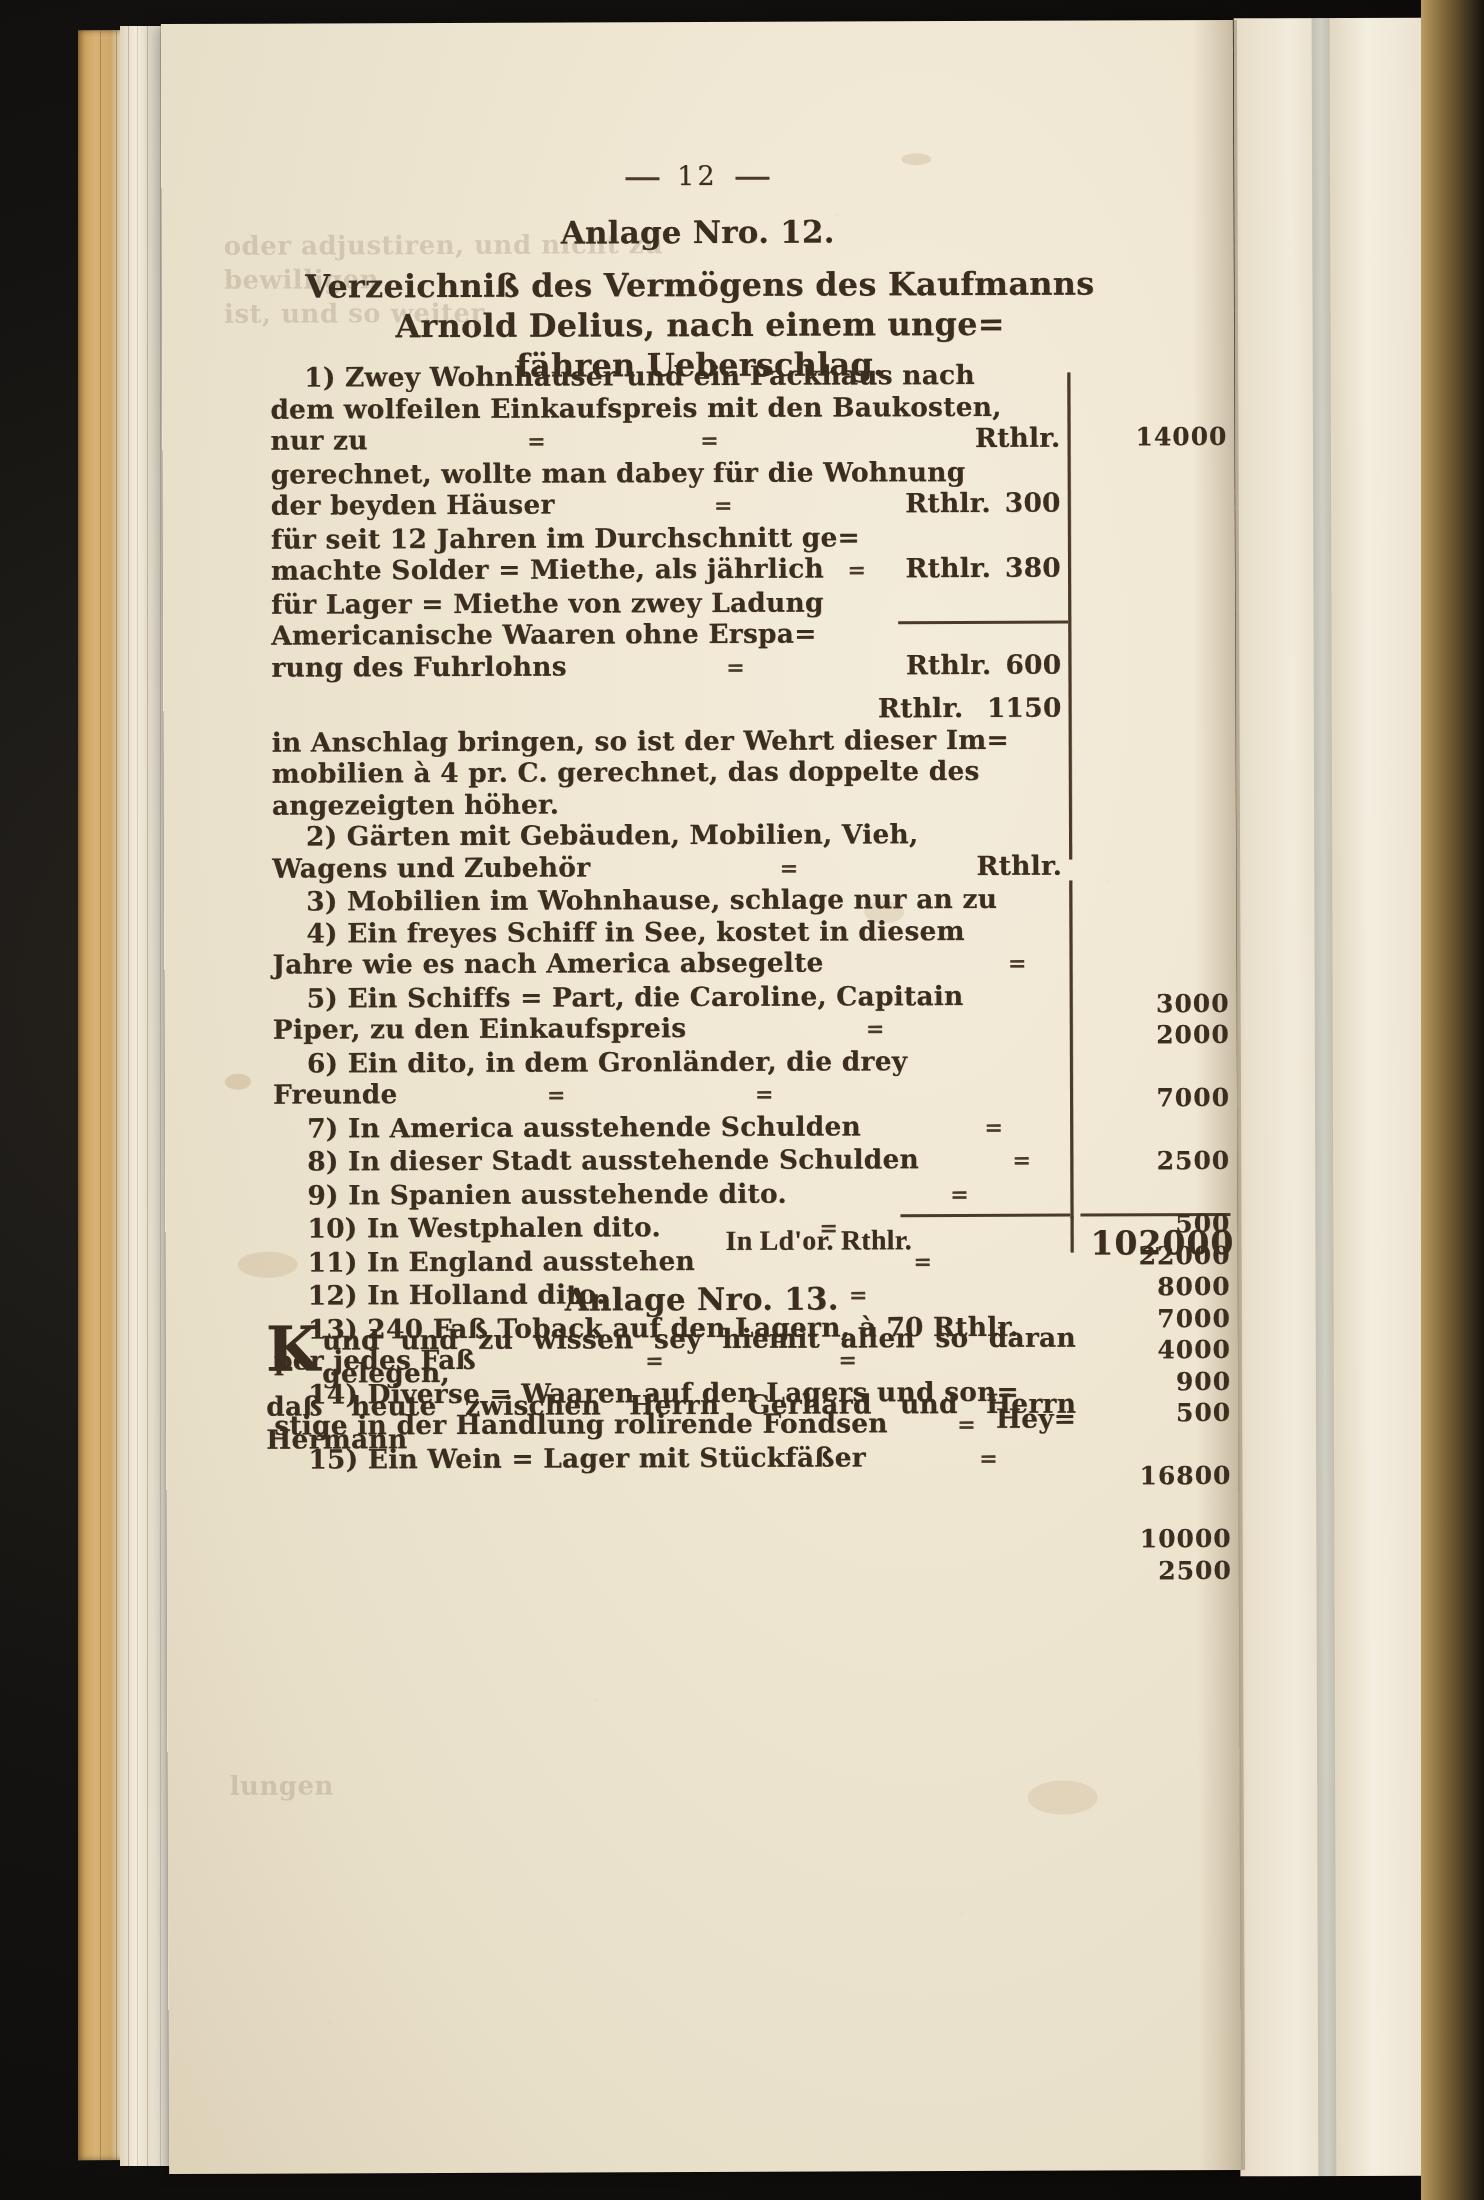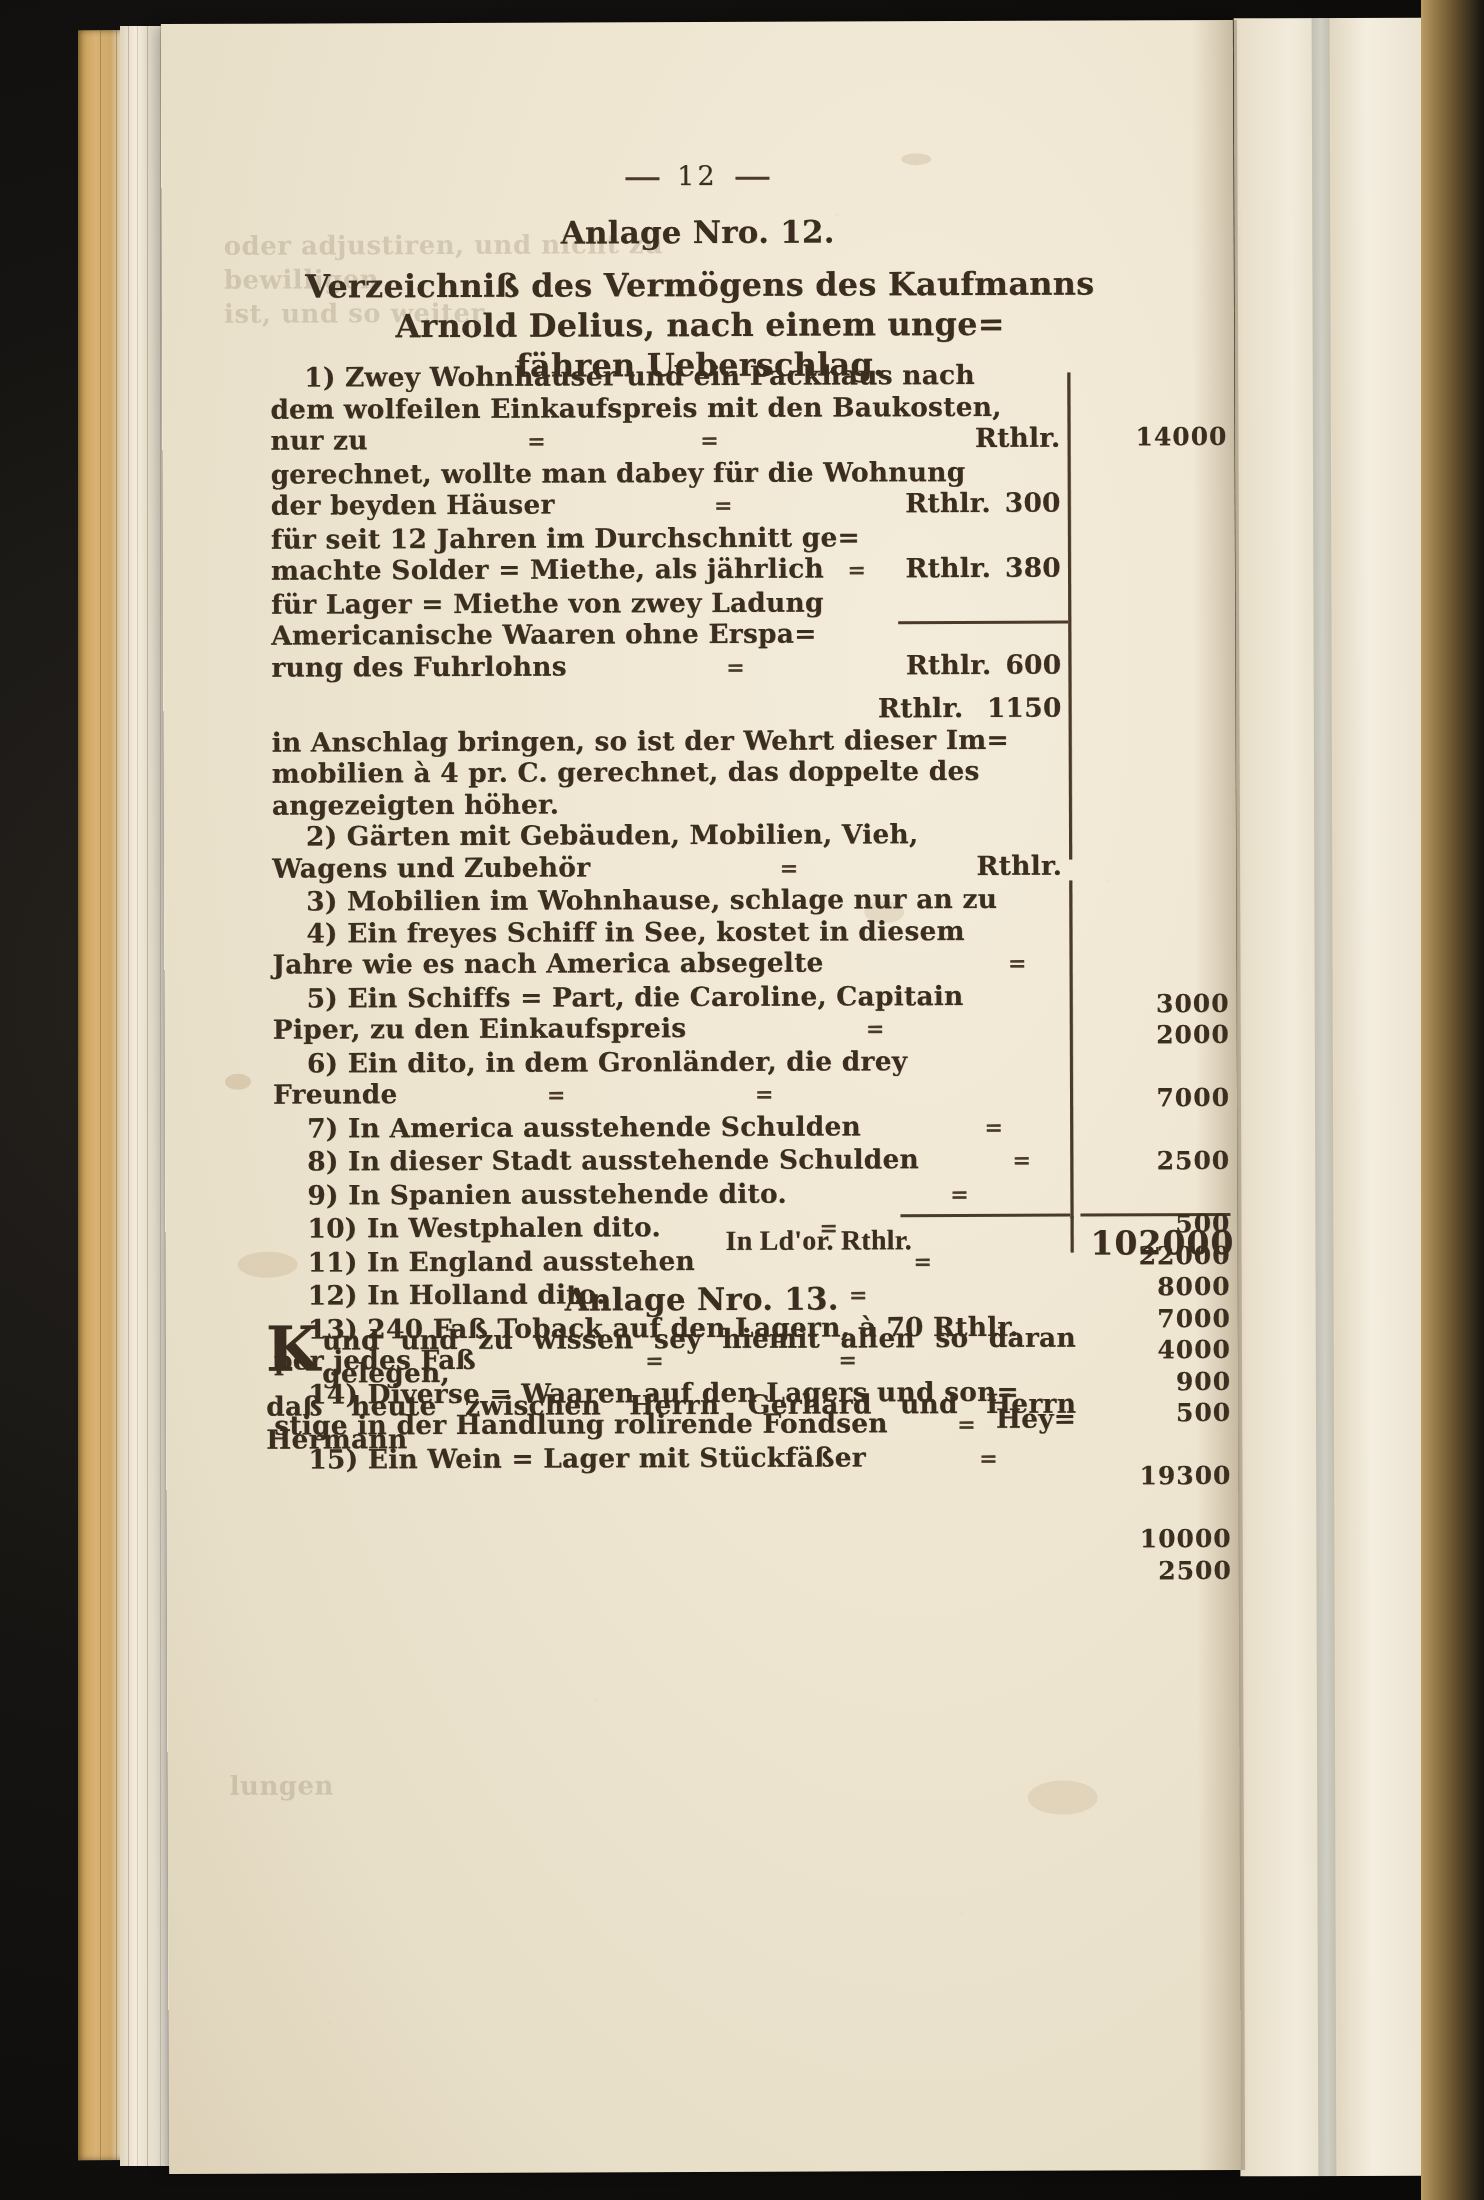--- a/index.html
+++ b/index.html
@@ -377,21 +377,21 @@
         <div>2500</div>
         <div style="height:31.5px"></div>
         <div>500</div>
         <div>22000</div>
         <div>8000</div>
         <div>7000</div>
         <div>4000</div>
         <div>900</div>
         <div>500</div>
         <div style="height:31.5px"></div>
-        <div>19300</div>
+        <div>16800</div>
         <div style="height:31.5px"></div>
         <div>10000</div>
         <div>2500</div>
       </div>
 
       <div class="total fraktur ink">
         <span class="lbl">In Ld'or. Rthlr.</span>
         <span class="val">102000</span>
       </div>
 

